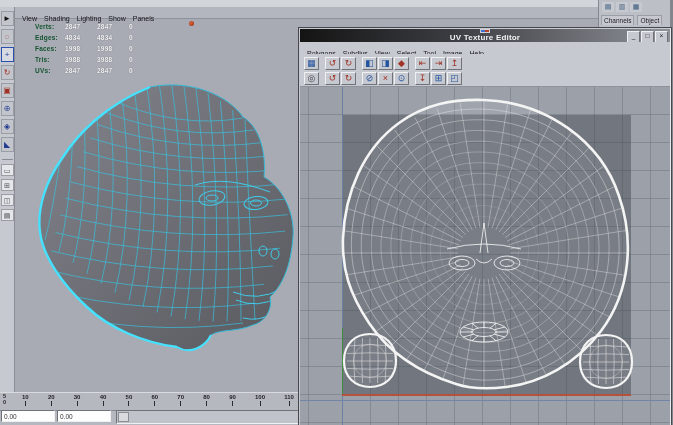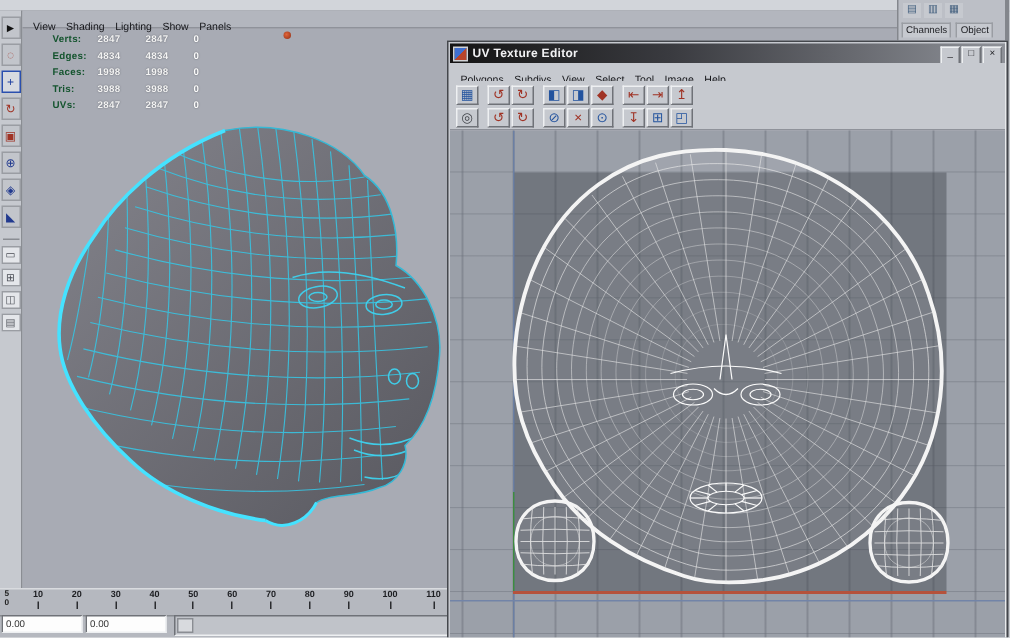--- a/index.html
+++ b/index.html
@@ -61,21 +61,21 @@
   .tl-fields .field{width:54px;height:12px;background:#fdfdfd;border:1px solid;border-color:#6f7278 #eef0f2 #eef0f2 #6f7278;
                     font-size:6.5px;color:#333;line-height:11px;padding-left:2px;box-sizing:border-box;}
   .range-groove{position:absolute;left:116px;top:18px;width:182px;height:12px;background:#c0c3c9;
                 border:1px solid;border-color:#6f7278 #eef0f2 #eef0f2 #6f7278;}
   .range-handle{position:absolute;left:1px;top:1px;width:9px;height:8px;background:#d8dade;border:1px solid #8a8d93;}
 
   
   .uv-window{position:absolute;left:298px;top:27px;width:372px;height:398px;background:#c6c9cf;
              border:1px solid #44474c;box-shadow:-1px -1px 0 #e8eaec inset;z-index:3;}
   .uv-titlebar{position:absolute;left:1px;top:1px;right:1px;height:13px;
-               background:linear-gradient(to right,#141414,#3a3b40 40%,#8e9198);display:flex;align-items:center;}
+               background:linear-gradient(to right,#141414,#3a3b40 40%,#8e9198);display:flex;align-items:center;flex-direction:column;}
   .uv-title-icon{width:8px;height:8px;margin:0 3px 0 2px;
                  background:linear-gradient(135deg,#3f6fd0 50%,#b8452a 50%);border:1px solid #d0d2d6;}
   .uv-title{font-size:8px;font-weight:bold;color:#f2f2f4;letter-spacing:.2px;}
   .win-btns{position:absolute;right:2px;top:2px;display:flex;gap:1px;}
   .winbtn{width:11px;height:10px;background:#c6c9cf;border:1px solid;border-color:#eef0f2 #6f7278 #6f7278 #eef0f2;
           font-size:6.5px;line-height:8px;text-align:center;color:#202126;}
   .uv-menubar{position:absolute;left:1px;top:14px;right:1px;height:12px;background:#c6c9cf;border-bottom:1px solid #a2a5ab;}
   .uv-menubar .mi{display:inline-block;margin-left:7px;font-size:7px;color:#15161a;line-height:12px;}
   .uv-toolbar{position:absolute;left:1px;top:26px;right:1px;height:33px;background:#c6c9cf;border-bottom:1px solid #8f929a;
               padding:2px 0 0 4px;box-sizing:border-box;}

